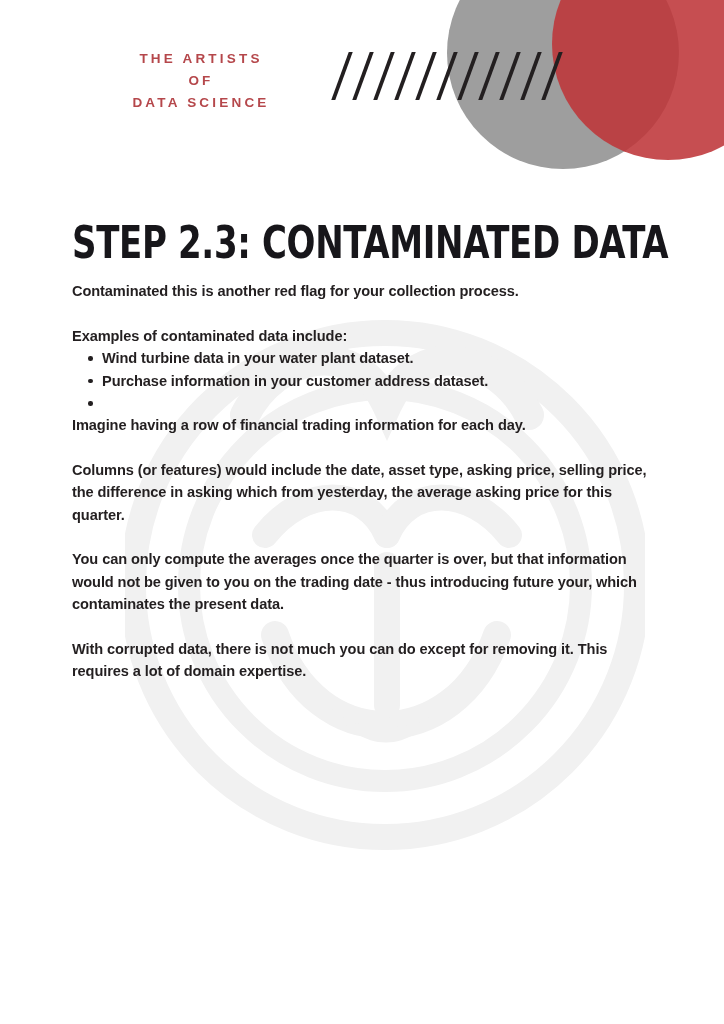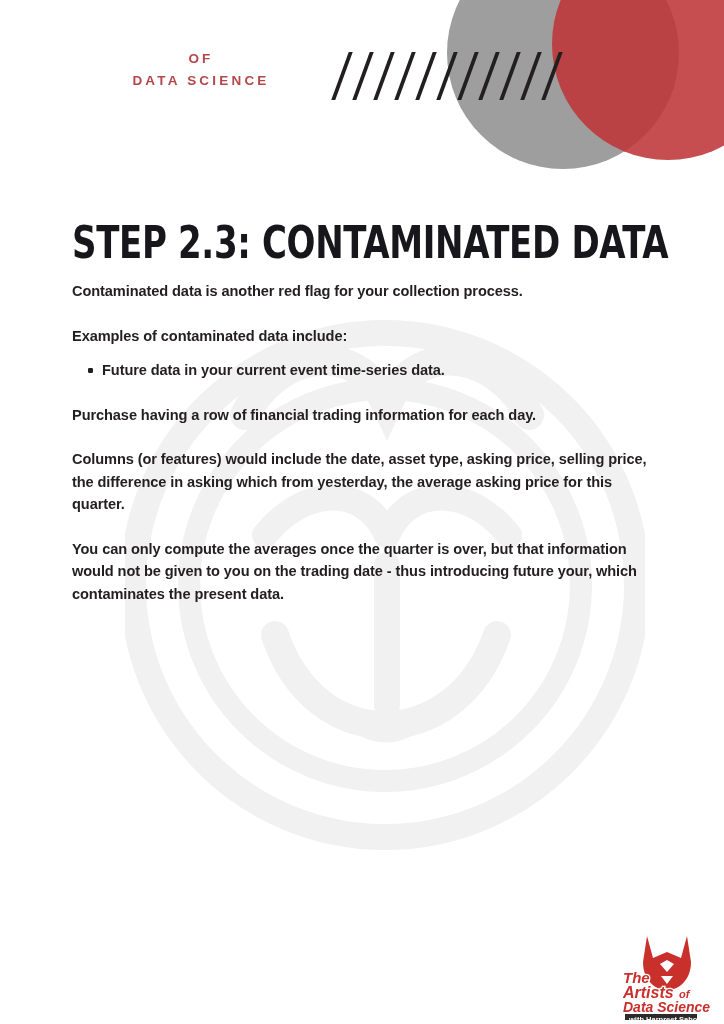--- a/index.html
+++ b/index.html
@@ -111,21 +111,21 @@
     color: #231f20;
     font-size: 14.6px;
     font-weight: bold;
     line-height: 22.5px;
     letter-spacing: -0.1px;
   }
   .para {
     margin: 0 0 22px 0;
   }
   .para.tight {
-    margin-bottom: 12px;
+    margin-bottom: 0;
   }
   .bullet-list {
     margin: 0 0 22px 0;
     padding: 0;
     list-style: none;
   }
   .bullet-list li {
     position: relative;
     padding-left: 30px;
   }
@@ -183,64 +183,48 @@
       <span class="slash" style="left:105px"></span>
       <span class="slash" style="left:126px"></span>
       <span class="slash" style="left:147px"></span>
       <span class="slash" style="left:168px"></span>
       <span class="slash" style="left:189px"></span>
       <span class="slash" style="left:210px"></span>
     </div>
   </div>
 
   <div class="brand-mark">
+    <div>THE ARTISTS</div>
     <div>OF</div>
     <div>DATA SCIENCE</div>
   </div>
 
   <h1 class="page-title">STEP 2.3: CONTAMINATED DATA</h1>
 
   <div class="body-copy">
 
-    <p class="para">Contaminated data is another red flag for your collection process.</p>
+    <p class="para">Contaminated this is another red flag for your collection process.</p>
 
     <p class="para tight">Examples of contaminated data include:</p>
 
     <ul class="bullet-list">
       <li>
         <span class="dot"></span>
+        <span>Wind turbine data in your water plant dataset.</span>
+      </li>
+      <li>
+        <span class="dot"></span>
+        <span>Purchase information in your customer address dataset.</span>
       </li>
       <li>
         <span class="dot"></span>
       </li>
-      <li>
-        <span class="dot"></span>
-        <span>Future data in your current event time-series data.</span>
-      </li>
     </ul>
 
-    <p class="para">Purchase having a row of financial trading information for each day.</p>
+    <p class="para">Imagine having a row of financial trading information for each day.</p>
     <p class="para">Columns (or features) would include the date, asset type, asking price, selling price, the difference in asking which from yesterday, the average asking price for this quarter.</p>
     <p class="para">You can only compute the averages once the quarter is over, but that information would not be given to you on the trading date - thus introducing future your, which contaminates the present data.</p>
+    <p class="para">With corrupted data, there is not much you can do except for removing it. This requires a lot of domain expertise.</p>
 
   </div>
 
-  <div class="footer-logo">
-    <svg viewBox="0 0 100 92" xmlns="http://www.w3.org/2000/svg">
-
-      <g>
-        <path d="M30 8 L36 30 L50 24 L64 30 L70 8 L74 34 C74 52, 62 62, 50 62 C38 62, 26 52, 26 34 Z" fill="#c9302c"></path>
-        <path d="M43 36 L50 32 L57 36 L50 44 Z" fill="#ffffff"></path>
-        <path d="M44 48 L56 48 L50 56 Z" fill="#ffffff"></path>
-      </g>
-
-      <g>
-        <text x="6" y="55" font-family="'Liberation Sans', sans-serif" font-size="15" font-weight="bold" font-style="italic" fill="#c9302c" stroke="#ffffff" stroke-width="2.4" paint-order="stroke">The</text>
-        <text x="6" y="70" font-family="'Liberation Sans', sans-serif" font-size="16" font-weight="bold" font-style="italic" fill="#c9302c" stroke="#ffffff" stroke-width="2.4" paint-order="stroke">Artists</text>
-        <text x="62" y="70" font-family="'Liberation Sans', sans-serif" font-size="11" font-weight="bold" font-style="italic" fill="#c9302c" stroke="#ffffff" stroke-width="2" paint-order="stroke">of</text>
-        <text x="6" y="84" font-family="'Liberation Sans', sans-serif" font-size="14" font-weight="bold" font-style="italic" fill="#c9302c" stroke="#ffffff" stroke-width="2.2" paint-order="stroke">Data Science</text>
-        <rect x="8" y="86" width="72" height="10" fill="#2b2b2b"></rect>
-        <text x="12" y="94" font-family="'Liberation Sans', sans-serif" font-size="7.5" font-weight="bold" fill="#ffffff">with Harpreet Sahota</text>
-      </g>
-    </svg>
-  </div>
 
 </div>
 
 </body></html>

